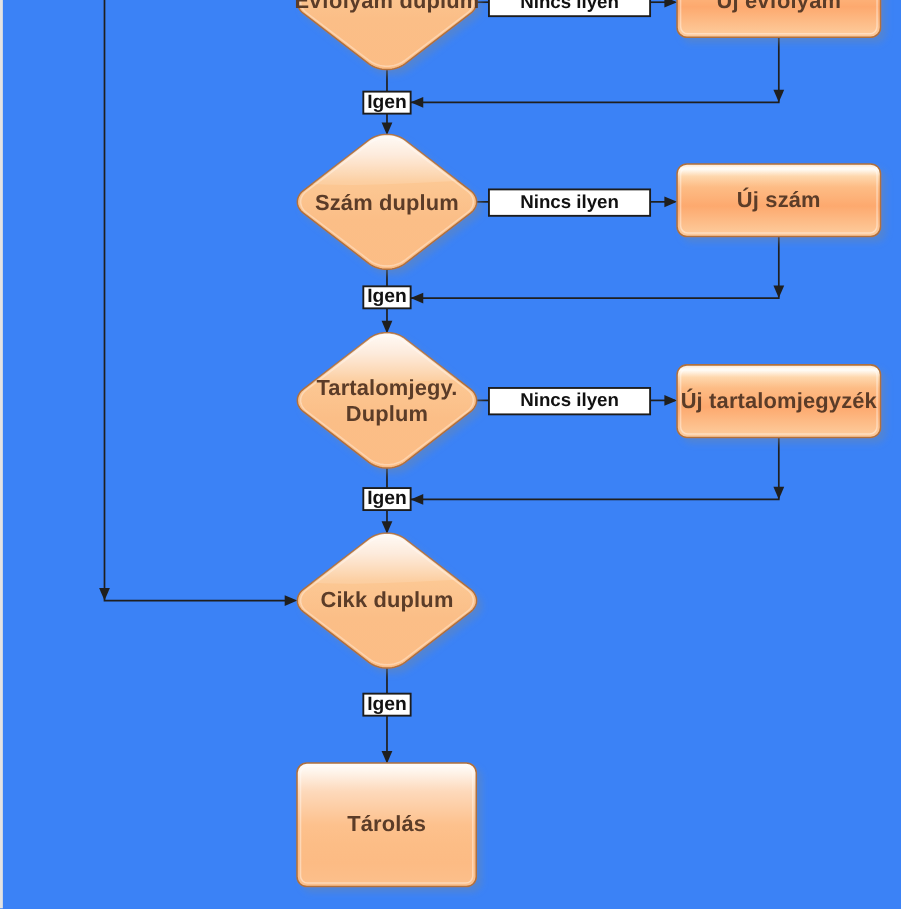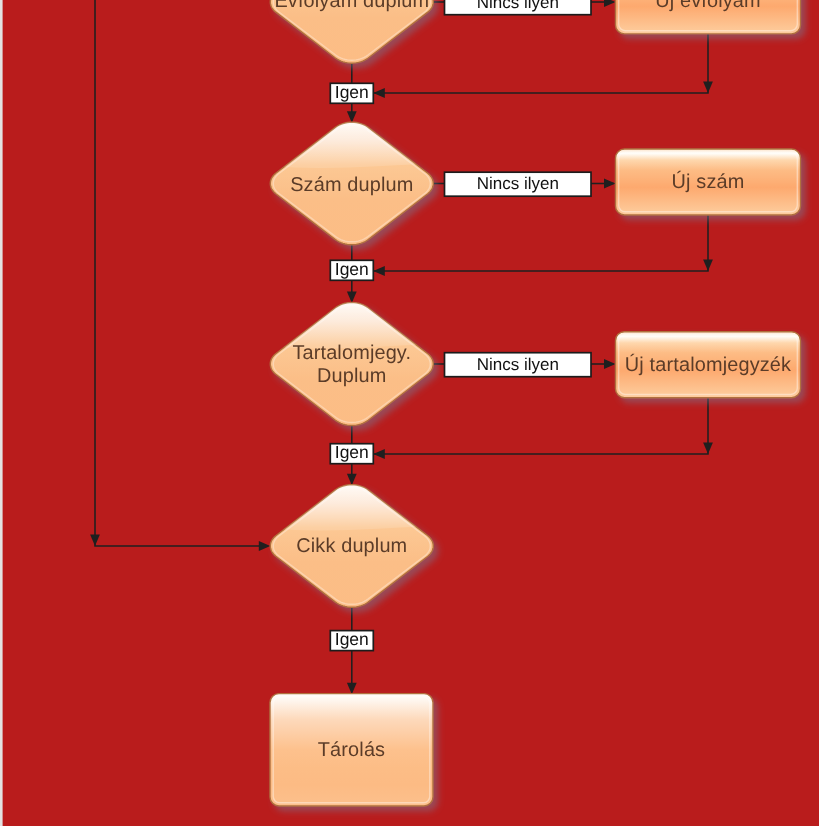--- a/index.html
+++ b/index.html
@@ -2,21 +2,21 @@
 <html><head>
 <meta charset="utf-8">
 <title>Folyamatabra</title>
 <style>
   html, body { margin:0; padding:0; background:#ffffff; }
   body {
     width:819px; height:826px;
     font-family:"Liberation Sans", sans-serif;
     overflow:hidden;
   }
-  #stage { position:relative; width:819px; height:826px; background:#b91c1c; will-change:transform; transform:translateZ(0); }
+  #stage { position:relative; width:819px; height:826px; background:#3b82f6; will-change:transform; transform:translateZ(0);font-weight:bold; }
   svg.diagram { position:absolute; left:0; top:0; width:819px; height:826px; display:block; }
   text { font-family:"Liberation Sans", sans-serif; -webkit-font-smoothing:antialiased; text-rendering:geometricPrecision; }
   .nlabel { fill:#5b3c28; font-size:19.9px; letter-spacing:0.15px; }
   .elabel { fill:#111111; font-size:17px; }
   .ylabel { fill:#111111; font-size:17.5px; }
 </style>
 </head>
 <body>
 
 <div id="stage">

